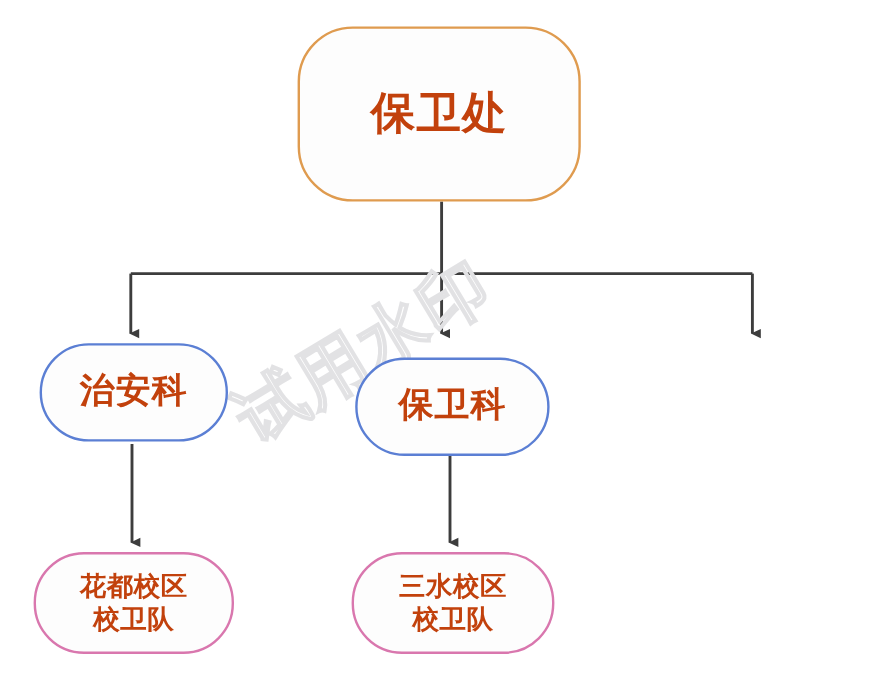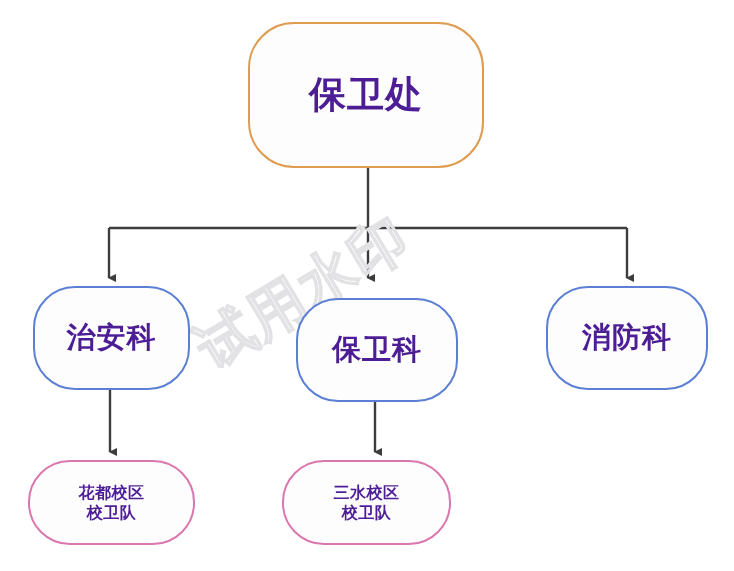--- a/index.html
+++ b/index.html
@@ -52,58 +52,58 @@
 
   
   .node {
     position: absolute;
     box-sizing: border-box;
     display: flex;
     align-items: center;
     justify-content: center;
     text-align: center;
     background: #fdfdfd;
-    color: #4c1d95;
+    color: #c2410c;
     font-weight: 700;
     line-height: 1.22;
   }
 
   .node-root {
     left: 248px;
     top: 22px;
     width: 236px;
     height: 146px;
     border: 2px solid #df9b4f;
     border-radius: 46px;
     font-size: 37px;
     letter-spacing: 1px;
   }
 
   .node-dept {
     top: 286px;
-    height: 104px;
+    height: 82px;
     border: 2px solid #5b7fd4;
     border-radius: 42px;
     font-size: 29px;
     letter-spacing: 1px;
   }
   .node-dept-0 { left: 33px;  width: 157px; }
   .node-dept-1 { left: 296px; width: 162px; margin-top: 12px; }
   .node-dept-2 { left: 546px; width: 162px; }
 
   .node-team {
     top: 460px;
     height: 85px;
     border: 2px solid #d977ae;
     border-radius: 42px;
-    font-size: 16px;
+    font-size: 22px;
     letter-spacing: 0.5px;
   }
   .node-team-0 { left: 28px;  width: 167px; }
-  .node-team-1 { left: 282px; width: 169px; }
+  .node-team-1 { left: 293px; width: 169px; }
 
   .node-line { display: block; }
 </style>
 </head>
 <body>
 
 <div id="chart-canvas">
 
   <svg id="connector-layer" viewBox="0 0 734 571" width="734" height="571">
     <defs>
@@ -134,23 +134,20 @@
       <span class="node-line">保卫处</span>
     </div>
   </div>
 
   <div class="node node-dept node-dept-0">
     <span>治安科</span>
   </div>
   <div class="node node-dept node-dept-1">
     <span>保卫科</span>
   </div>
-  <div class="node node-dept node-dept-2">
-    <span>消防科</span>
-  </div>
 
   <div class="node node-team node-team-0">
     <div>
       <span class="node-line">花都校区</span>
       <span class="node-line">校卫队</span>
     </div>
   </div>
   <div class="node node-team node-team-1">
     <div>
       <span class="node-line">三水校区</span>

